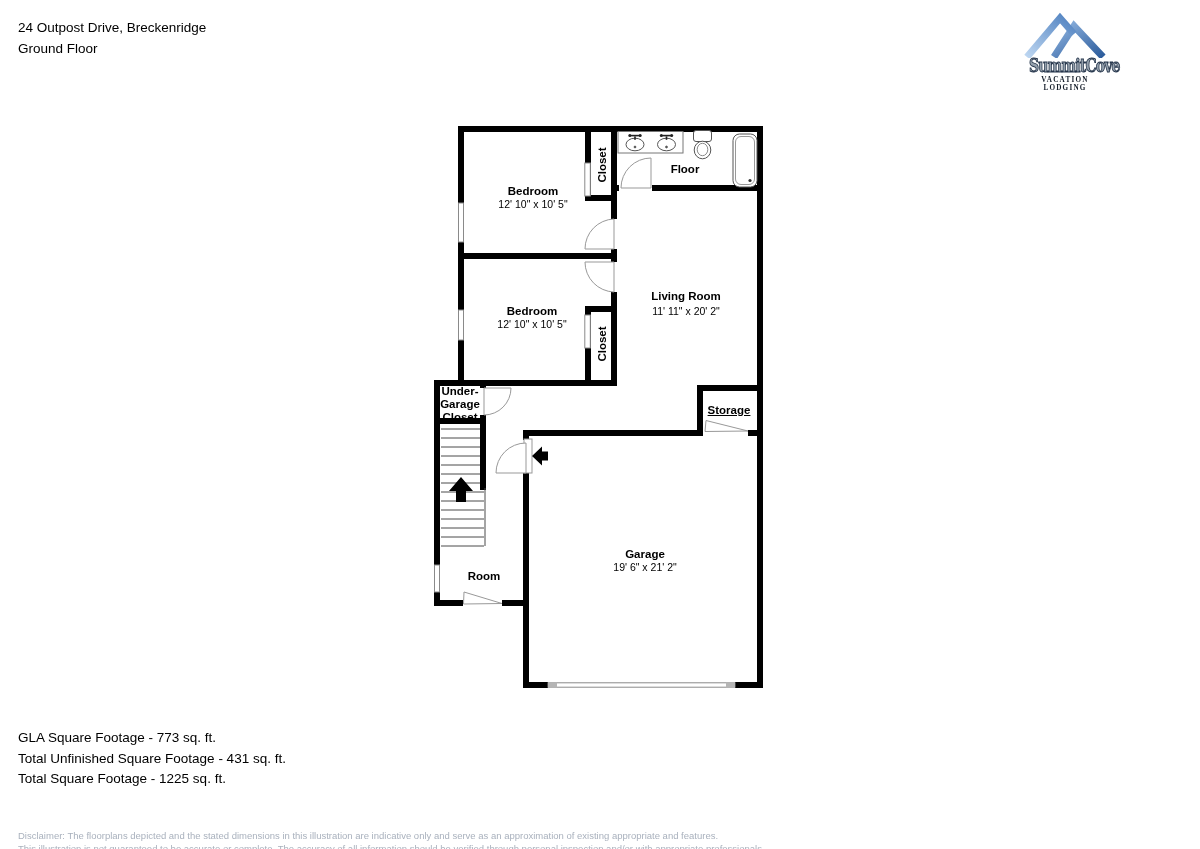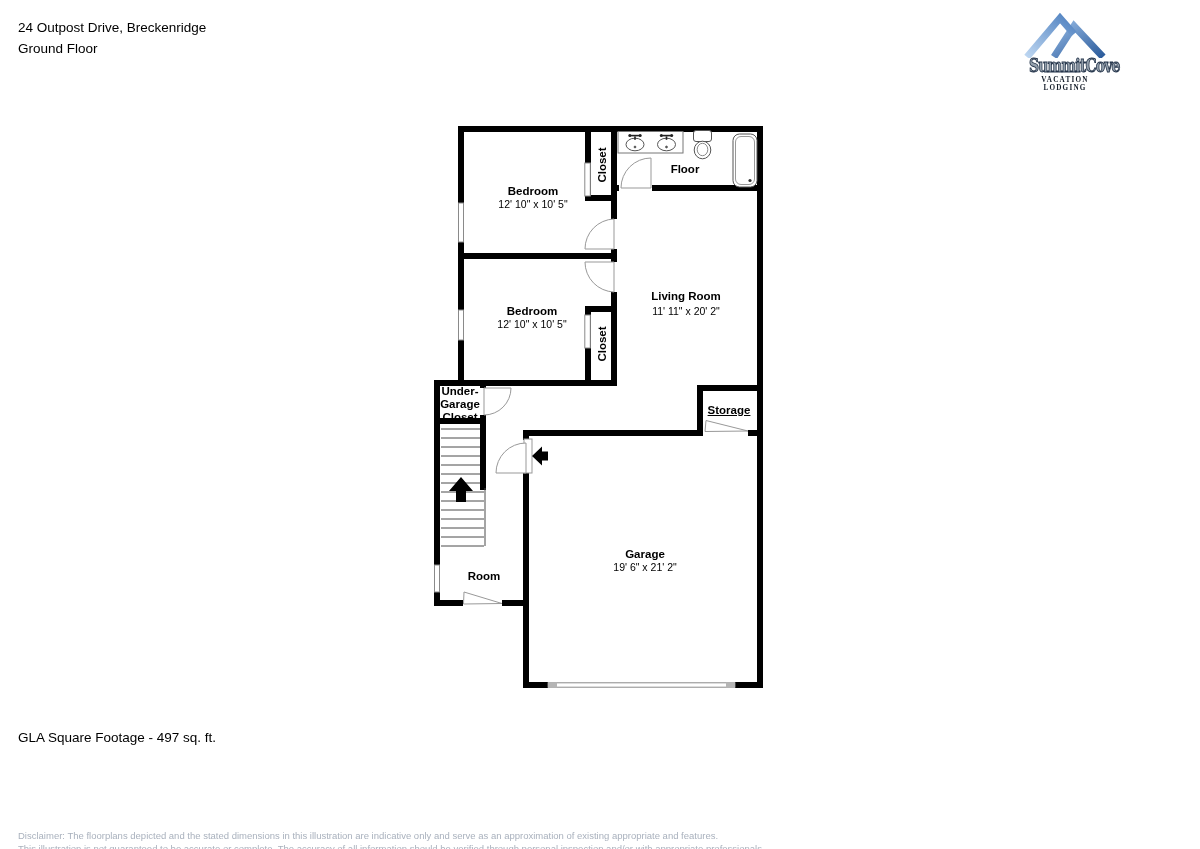--- a/index.html
+++ b/index.html
@@ -192,21 +192,23 @@
   <div class="lbl room-name" style="left:460px;top:417px;">Closet</div>
 
   <div class="lbl room-name" style="left:729px;top:410px;text-decoration:underline;">Storage</div>
 
   <div class="lbl room-name" style="left:484px;top:576px;">Room</div>
 
   <div class="lbl room-name" style="left:645px;top:554px;text-align:right;">Garage</div>
   <div class="lbl room-dims" style="left:645px;top:567px;">19' 6" x 21' 2"</div>
 
   <div class="footer">
-    <div>GLA Square Footage - 497 sq. ft.</div>
+    <div>GLA Square Footage - 773 sq. ft.</div>
+    <div>Total Unfinished Square Footage - 431 sq. ft.</div>
+    <div>Total Square Footage - 1225 sq. ft.</div>
   </div>
 
   <div class="disclaimer">
     <div>Disclaimer: The floorplans depicted and the stated dimensions in this illustration are indicative only and serve as an approximation of existing appropriate and features.</div>
     <div>This illustration is not guaranteed to be accurate or complete. The accuracy of all information should be verified through personal inspection and/or with appropriate professionals.</div>
   </div>
 
 </div>
 
 </body></html>

